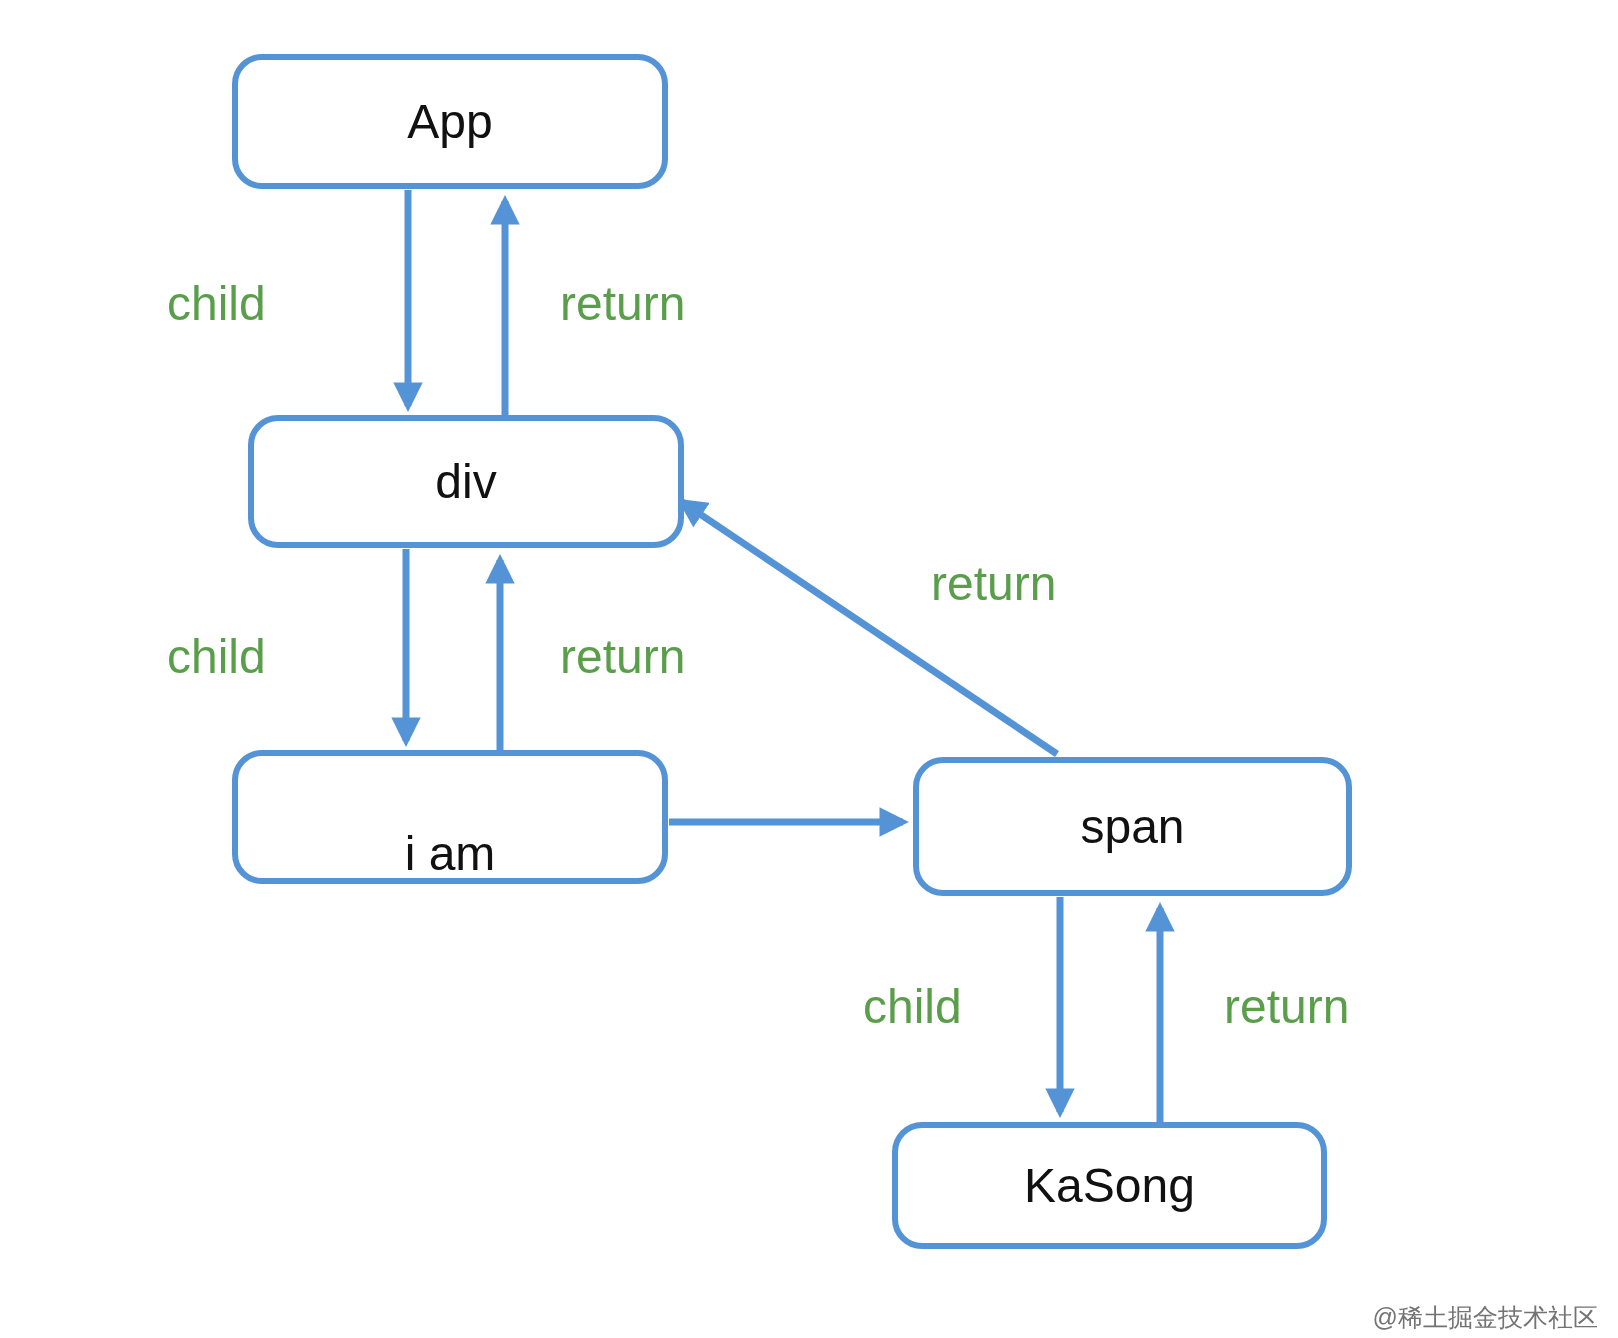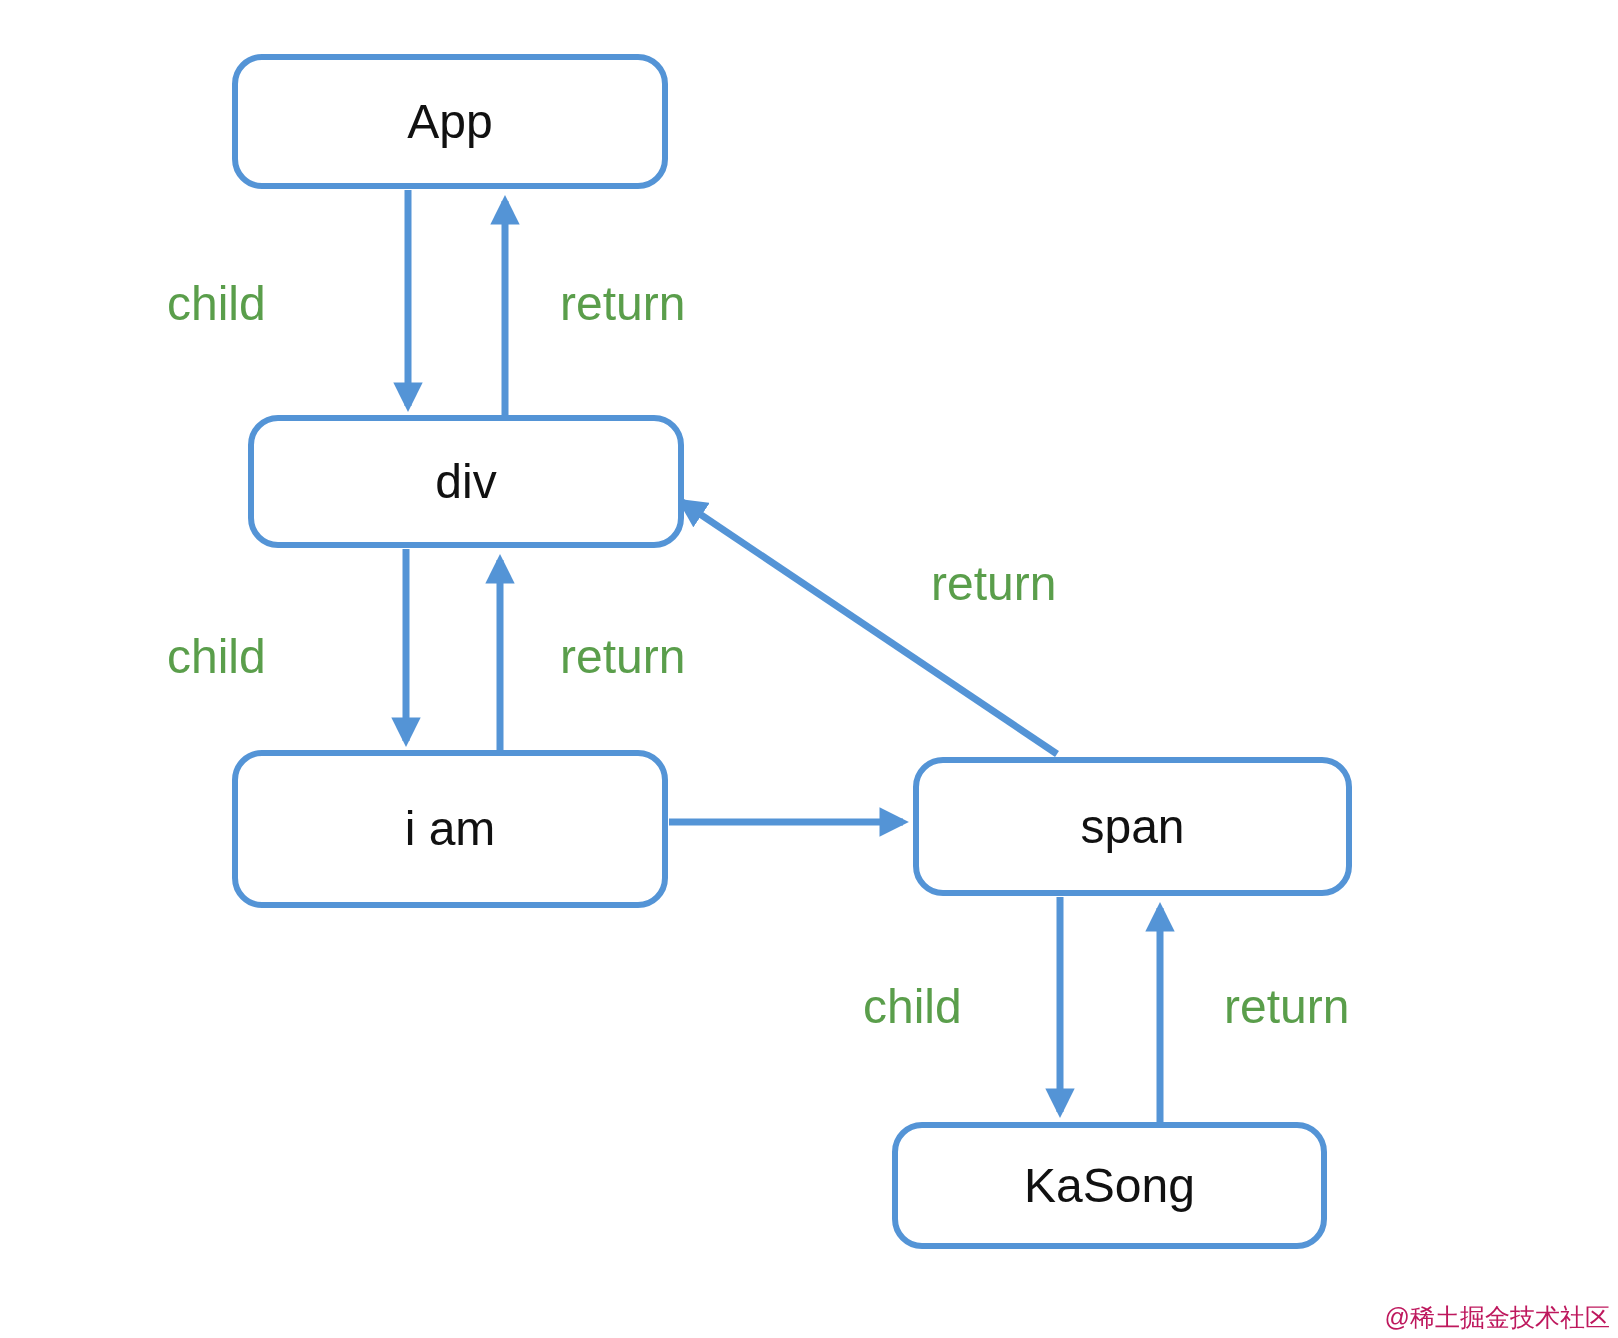--- a/index.html
+++ b/index.html
@@ -37,21 +37,21 @@
     display: flex;
     align-items: center;
     justify-content: center;
     color: #111111;
     font-size: 48px;
     line-height: 1;
     white-space: nowrap;
   }
   .node-app    { left: 232px; top: 54px;   width: 436px; height: 135px; }
   .node-div    { left: 232px; top: 415px;  width: 436px; height: 133px; margin-left: 16px; }
-  .node-iam    { left: 232px; top: 750px;  width: 436px; height: 158px; }
+  .node-iam    { left: 232px; top: 750px;  width: 436px; height: 134px; align-items: flex-end; }
   .node-span   { left: 913px; top: 757px;  width: 439px; height: 139px; }
   .node-kasong { left: 892px; top: 1122px; width: 435px; height: 127px; }
 
   .edge-label {
     position: absolute;
     color: #5a9e4b;
     font-size: 48px;
     line-height: 1;
     white-space: nowrap;
   }
@@ -59,23 +59,23 @@
   .lbl-return-1 { left: 560px;  top: 280px; }
   .lbl-child-2  { left: 167px;  top: 633px; }
   .lbl-return-2 { left: 560px;  top: 633px; }
   .lbl-return-diag { left: 931px; top: 560px; }
   .lbl-sibling  { left: 675px;  top: 911px; }
   .lbl-child-3  { left: 863px;  top: 983px; }
   .lbl-return-3 { left: 1224px; top: 983px; }
 
   .watermark {
     position: absolute;
-    right: 8px;
+    right: 20px;
     bottom: 6px;
-    color: #be185d;
+    color: #737373;
     font-size: 25px;
     line-height: 1.2;
   }
 </style>
 </head>
 <body>
 
 <div class="stage">
 
   <svg class="arrows-layer" viewBox="0 0 1618 1338" xmlns="http://www.w3.org/2000/svg">

